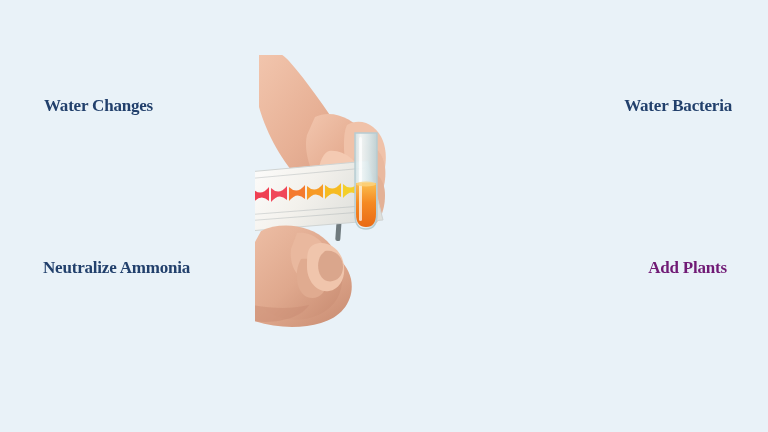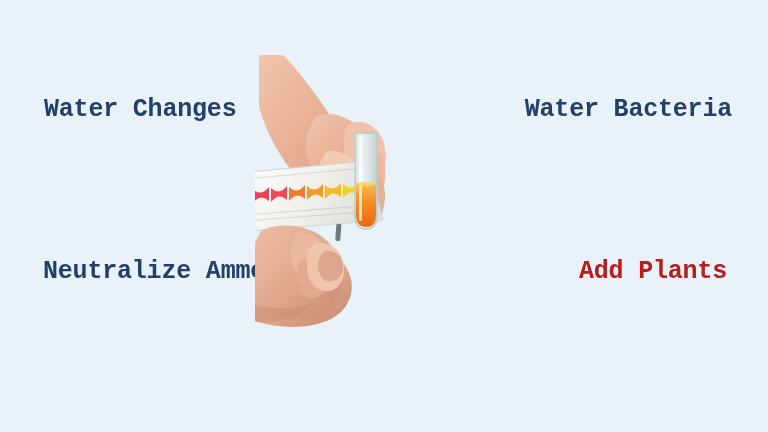--- a/index.html
+++ b/index.html
@@ -16,23 +16,23 @@
     position: relative;
     width: 768px;
     height: 432px;
     background: #e9f2f8;
     overflow: hidden;
   }
 
   
   .label {
     position: absolute;
-    font-family: Liberation Mono, monospace;
+    font-family: Liberation Serif, serif;
     font-weight: bold;
-    font-size: 25px;
+    font-size: 17px;
     letter-spacing: -0.2px;
     color: #22406c;
     white-space: nowrap;
     line-height: 1;
   }
   .label.tl { left: 44px;  top: 97px; }
   .label.tr { right: 36px; top: 97px; }
   .label.bl { left: 43px;  top: 259px; }
   .label.br { right: 41px; top: 259px; }
 
@@ -47,21 +47,21 @@
   #photo svg { display: block; width: 215px; height: 300px; }
 </style>
 </head>
 <body>
 
 <div id="canvas" style="background: rgb(233, 242, 248);">
 
   <div class="label tl" style="color: rgb(34, 64, 108);">Water Changes</div>
   <div class="label tr" style="color: rgb(34, 64, 108);">Water Bacteria</div>
   <div class="label bl" style="color: rgb(34, 64, 108);">Neutralize Ammonia</div>
-  <div class="label br" style="color: #b91c1c;">Add Plants</div>
+  <div class="label br" style="color: #701a75;">Add Plants</div>
 
   <div id="photo">
     <svg viewBox="0 0 215 300" xmlns="http://www.w3.org/2000/svg">
       <defs>
         <linearGradient id="skinG" x1="0" y1="0" x2="1" y2="1">
           <stop offset="0%" stop-color="#f2c6ae"></stop>
           <stop offset="45%" stop-color="#e7b095"></stop>
           <stop offset="100%" stop-color="#cf9177"></stop>
         </linearGradient>
         <linearGradient id="skinG2" x1="0" y1="0" x2="1" y2="1">

